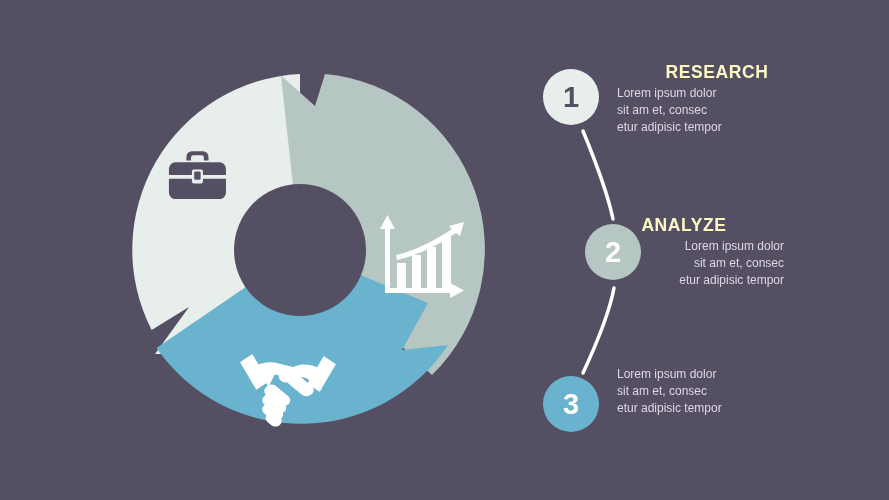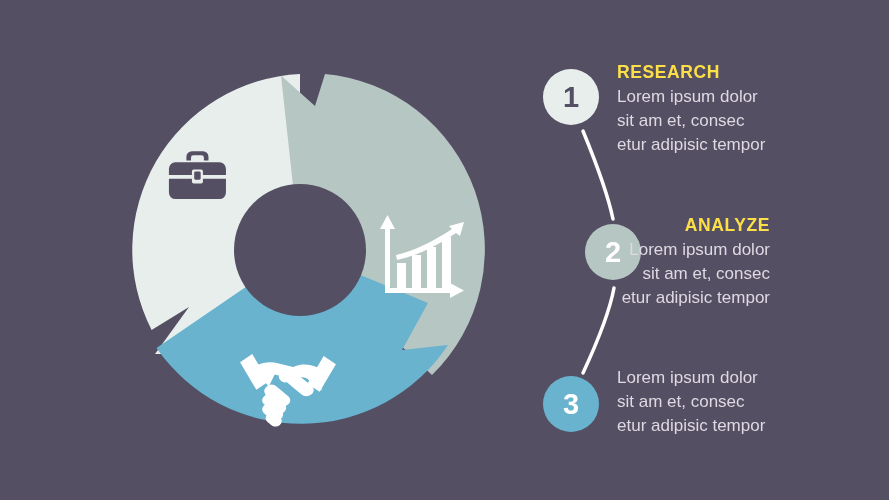--- a/index.html
+++ b/index.html
@@ -58,41 +58,42 @@
     line-height: 1;
   }
   .step-text {
     position: absolute;
     width: 200px;
   }
   .step-title {
     font-size: 17.5px;
     font-weight: bold;
     letter-spacing: 0.6px;
-    color: #fde047;
+    color: #fef9c3;
     line-height: 1.15;
     margin-bottom: 3px;
     white-space: nowrap;
+    text-align: center;
   }
   .step-desc {
-    font-size: 17px;
+    font-size: 12px;
     color: #ded9e2;
     line-height: 1.42;
   }
   .step-desc span {
     display: block;
     white-space: nowrap;
   }
 
   
   .step-1 .step-circle { left: 23px; top: 69px; }
   .step-1 .step-text   { left: 97px; top: 62px; text-align: left; }
 
   .step-2 .step-circle { left: 65px; top: 224px; }
-  .step-2 .step-text   { left: 50px; top: 215px; text-align: right; width: 200px; }
+  .step-2 .step-text   { left: 64px; top: 215px; text-align: right; width: 200px; }
 
   .step-3 .step-circle { left: 23px; top: 376px; }
   .step-3 .step-text   { left: 97px; top: 366px; text-align: left; }
 
   .connectors {
     position: absolute;
     left: 0;
     top: 0;
     width: 369px;
     height: 500px;

